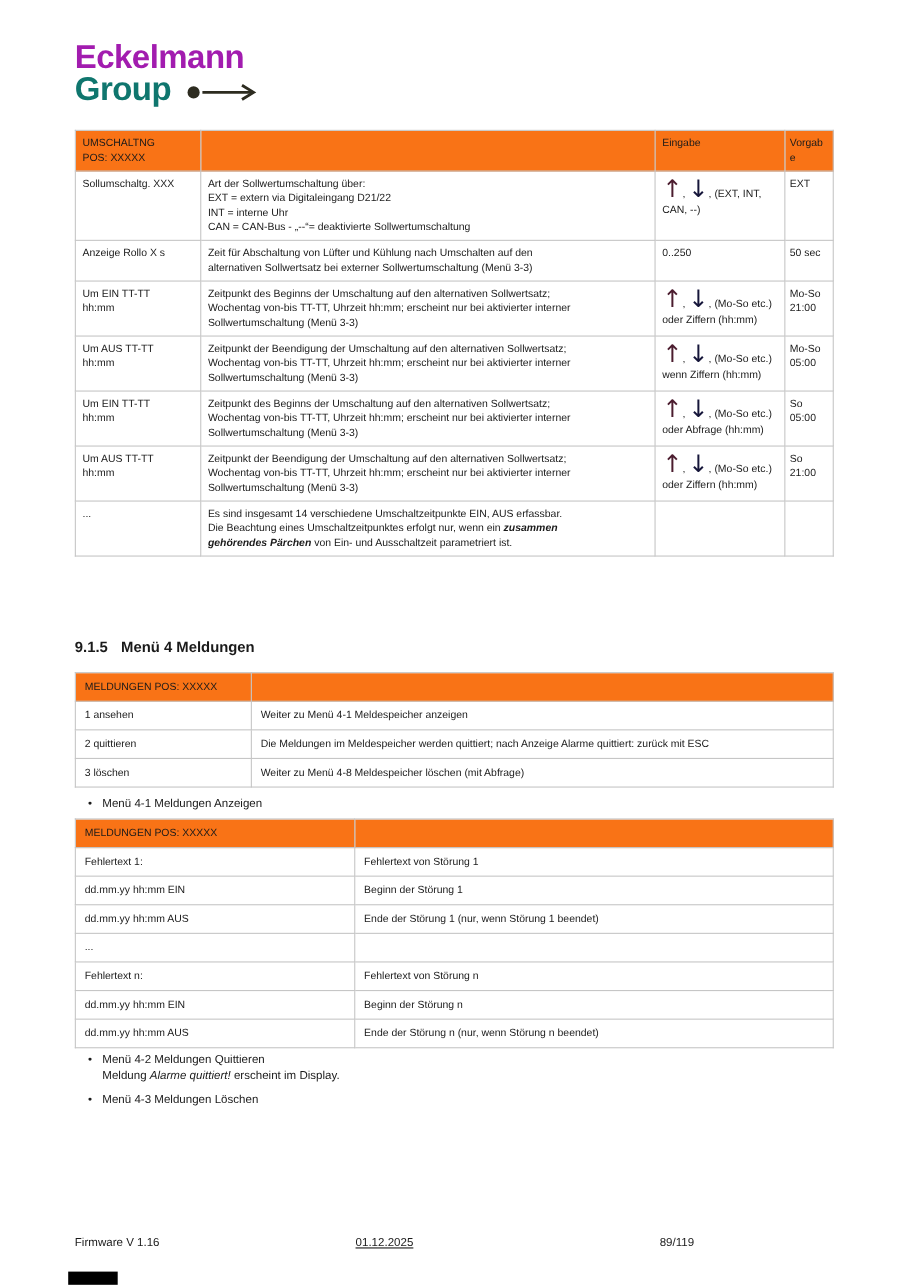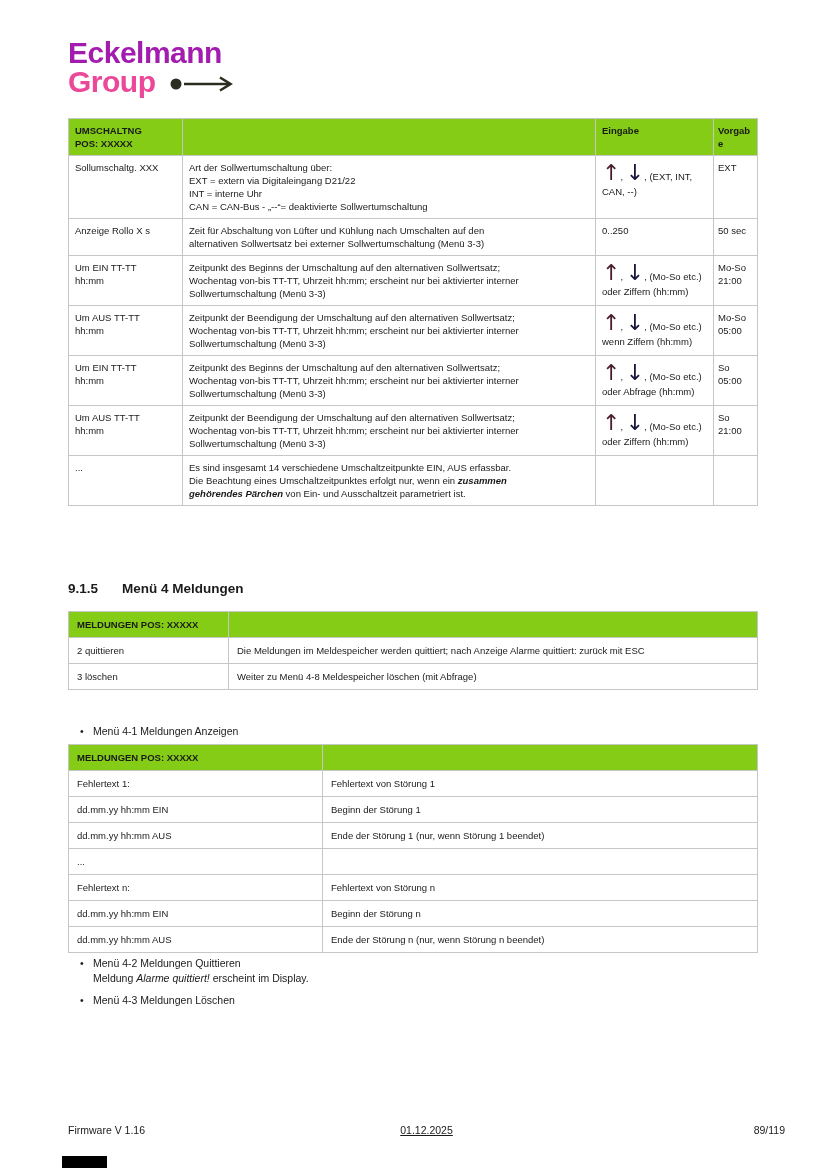--- a/index.html
+++ b/index.html
@@ -9,61 +9,61 @@
   }
   
   .logo{position:absolute;left:68px;top:38px;line-height:29px;}
   .logo .w1{font-size:30px;font-weight:bold;letter-spacing:-0.5px;display:block;}
   .logo .row2{display:flex;align-items:center;}
   .logo .w2{font-size:30px;font-weight:bold;letter-spacing:-0.5px;}
   .logo-arrow{margin-left:14px;margin-top:4px;}
   
   table{border-collapse:collapse;table-layout:fixed;width:689px;font-size:9.5px;line-height:13px;}
   td{border:1px solid #c6c6c6;vertical-align:top;text-align:left;padding:5px 6px;}
-  tr.hdr td{background:#84cc16;font-weight:bold;}
+  tr.hdr td{background:#f97316;font-weight:normal;}
   .preline{white-space:pre-line;}
   .breakall{word-break:break-all;}
   #table1{position:absolute;left:68px;top:118px;}
   #table2{position:absolute;left:68px;top:611px;}
   #table3{position:absolute;left:68px;top:744px;}
   #table2 td,#table3 td{padding:6px 8px;}
   .vorg{padding:5px 4px !important;margin-top:44px;}
   .bi{font-weight:bold;font-style:italic;}
   
   .arr{font-family:"DejaVu Sans",sans-serif;font-size:22px;line-height:24px;}
   .arr-up{color:#4b1c2e;}
   .arr-down{color:#16163a;}
   
   .sec-heading{position:absolute;left:68px;top:581px;font-size:13.5px;font-weight:bold;display:flex;}
-  .sec-heading .num{margin-right:24px;}
+  .sec-heading .num{margin-right:12px;}
   
   .bullets{position:absolute;font-size:10.5px;line-height:15px;}
   #bullet1{left:80px;top:724px;}
   #bullets23{left:80px;top:956px;}
   .bullet-line{display:flex;}
   .bullet-dot{width:13px;flex:0 0 13px;}
   .bullet-cont{margin-left:13px;}
   .bullet-gap{margin-top:7px;}
   
-  .footer{position:absolute;left:68px;top:1124px;width:717px;display:flex;font-size:10.5px;}
+  .footer{position:absolute;left:68px;top:1124px;width:563px;display:flex;font-size:10.5px;}
   .footer .fl{flex:1;text-align:left;}
   .footer .fc{flex:1;text-align:center;text-decoration:underline;}
   .footer .fr{flex:1;text-align:right;}
   
   .print-mark{position:absolute;left:62px;top:1156px;width:45px;height:12px;background:#000;}
 </style>
 </head>
 <body>
 
 <div class="page">
 
   <div class="logo">
     <span class="w1" style="color:#a21caf">Eckelmann</span>
     <span class="row2">
-      <span class="w2" style="color:#ec4899">Group</span>
+      <span class="w2" style="color:#0f766e">Group</span>
       <svg class="logo-arrow" width="64" height="20" viewBox="0 0 64 20">
         <circle cx="6" cy="10" r="5.5" fill="#2d2c20"></circle>
         <line x1="14" y1="10" x2="59" y2="10" stroke="#2d2c20" stroke-width="2.6"></line>
         <path d="M50 3.5 L60.5 10 L50 16.5" fill="none" stroke="#2d2c20" stroke-width="2.6"></path>
       </svg>
     </span>
   </div>
 
   <table id="table1">
     <colgroup>
@@ -161,20 +161,24 @@
     <colgroup>
         <col style="width:160px">
         <col style="width:529px">
       </colgroup>
     <tbody>
         <tr class="hdr">
       <td>MELDUNGEN POS: XXXXX</td>
       <td></td>
     </tr>
     <tr>
+      <td>1 ansehen</td>
+      <td>Weiter zu Menü 4-1 Meldespeicher anzeigen</td>
+    </tr>
+    <tr>
       <td>2 quittieren</td>
       <td>Die Meldungen im Meldespeicher werden quittiert; nach Anzeige Alarme quittiert: zurück mit ESC</td>
     </tr>
     <tr>
       <td>3 löschen</td>
       <td>Weiter zu Menü 4-8 Meldespeicher löschen (mit Abfrage)</td>
     </tr>
   </tbody>
     </table>
 

